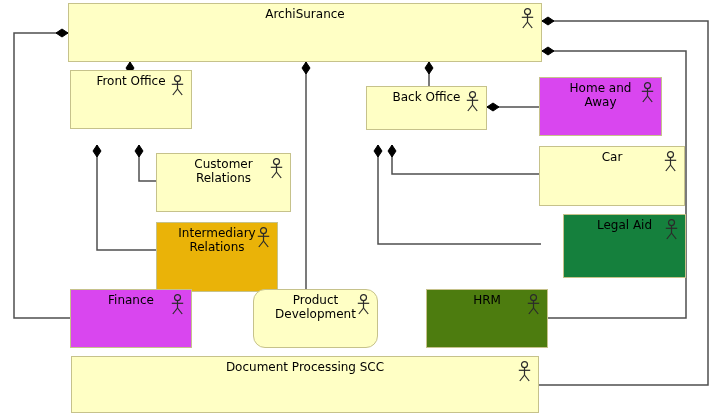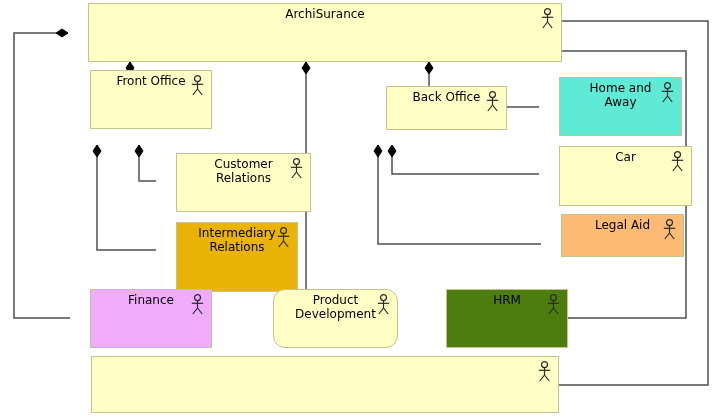--- a/index.html
+++ b/index.html
@@ -21,21 +21,20 @@
     position: absolute;
     left: 0; top: 0;
     width: 714px; height: 420px;
   }
   .node {
     position: absolute;
     box-sizing: border-box;
     border: 1px solid #c6c28b;
     background: #ffffc5;
     color: #000000;
-    margin-left: 20px;
   }
   .node .label {
     display: block;
     padding: 3px 12px 0 12px;
     text-align: center;
     font-size: 12px;
     line-height: 14px;
     color: #000000;
     white-space: normal;
   }
@@ -130,41 +129,41 @@
       <div class="node" style="left: 366px; top: 86px; width: 121px; height: 44px; background: rgb(255, 255, 197); border-color: rgb(198, 194, 139);">
     <span class="label">Back Office</span>
     <svg class="actor-icon" viewBox="0 0 13 21" xmlns="http://www.w3.org/2000/svg">
       <circle cx="6.5" cy="3.6" r="3" fill="none" stroke="#2b2b2b" stroke-width="1.2"></circle>
       <line x1="6.5" y1="6.6" x2="6.5" y2="14" stroke="#2b2b2b" stroke-width="1.2"></line>
       <line x1="0.8" y1="9.3" x2="12.2" y2="9.3" stroke="#2b2b2b" stroke-width="1.2"></line>
       <line x1="6.5" y1="14" x2="1.8" y2="20" stroke="#2b2b2b" stroke-width="1.2"></line>
       <line x1="6.5" y1="14" x2="11.2" y2="20" stroke="#2b2b2b" stroke-width="1.2"></line>
     </svg>
   </div>
-      <div class="node" style="left: 539px; top: 77px; width: 123px; height: 59px; background: #5eead4; border-color: rgb(198, 194, 139);">
+      <div class="node" style="left: 539px; top: 77px; width: 123px; height: 59px; background: #d946ef; border-color: rgb(198, 194, 139);">
     <span class="label">Home and Away</span>
     <svg class="actor-icon" viewBox="0 0 13 21" xmlns="http://www.w3.org/2000/svg">
       <circle cx="6.5" cy="3.6" r="3" fill="none" stroke="#2b2b2b" stroke-width="1.2"></circle>
       <line x1="6.5" y1="6.6" x2="6.5" y2="14" stroke="#2b2b2b" stroke-width="1.2"></line>
       <line x1="0.8" y1="9.3" x2="12.2" y2="9.3" stroke="#2b2b2b" stroke-width="1.2"></line>
       <line x1="6.5" y1="14" x2="1.8" y2="20" stroke="#2b2b2b" stroke-width="1.2"></line>
       <line x1="6.5" y1="14" x2="11.2" y2="20" stroke="#2b2b2b" stroke-width="1.2"></line>
     </svg>
   </div>
-      <div class="node" style="left: 539px; top: 146px; width: 133px; height: 60px; background: rgb(255, 255, 197); border-color: rgb(198, 194, 139);">
+      <div class="node" style="left: 539px; top: 146px; width: 146px; height: 60px; background: rgb(255, 255, 197); border-color: rgb(198, 194, 139);">
     <span class="label">Car</span>
     <svg class="actor-icon" viewBox="0 0 13 21" xmlns="http://www.w3.org/2000/svg">
       <circle cx="6.5" cy="3.6" r="3" fill="none" stroke="#2b2b2b" stroke-width="1.2"></circle>
       <line x1="6.5" y1="6.6" x2="6.5" y2="14" stroke="#2b2b2b" stroke-width="1.2"></line>
       <line x1="0.8" y1="9.3" x2="12.2" y2="9.3" stroke="#2b2b2b" stroke-width="1.2"></line>
       <line x1="6.5" y1="14" x2="1.8" y2="20" stroke="#2b2b2b" stroke-width="1.2"></line>
       <line x1="6.5" y1="14" x2="11.2" y2="20" stroke="#2b2b2b" stroke-width="1.2"></line>
     </svg>
   </div>
-      <div class="node" style="left: 541px; top: 214px; width: 123px; height: 43px; background: #fdba74; border-color: rgb(198, 194, 139);">
+      <div class="node" style="left: 563px; top: 214px; width: 123px; height: 64px; background: #15803d; border-color: rgb(198, 194, 139);">
     <span class="label">Legal Aid</span>
     <svg class="actor-icon" viewBox="0 0 13 21" xmlns="http://www.w3.org/2000/svg">
       <circle cx="6.5" cy="3.6" r="3" fill="none" stroke="#2b2b2b" stroke-width="1.2"></circle>
       <line x1="6.5" y1="6.6" x2="6.5" y2="14" stroke="#2b2b2b" stroke-width="1.2"></line>
       <line x1="0.8" y1="9.3" x2="12.2" y2="9.3" stroke="#2b2b2b" stroke-width="1.2"></line>
       <line x1="6.5" y1="14" x2="1.8" y2="20" stroke="#2b2b2b" stroke-width="1.2"></line>
       <line x1="6.5" y1="14" x2="11.2" y2="20" stroke="#2b2b2b" stroke-width="1.2"></line>
     </svg>
   </div>
       <div class="node" style="left: 156px; top: 153px; width: 135px; height: 59px; background: rgb(255, 255, 197); border-color: rgb(198, 194, 139);">
@@ -180,21 +179,21 @@
       <div class="node" style="left: 156px; top: 222px; width: 122px; height: 70px; background: #eab308; border-color: rgb(198, 194, 139);">
     <span class="label">Intermediary Relations</span>
     <svg class="actor-icon" viewBox="0 0 13 21" xmlns="http://www.w3.org/2000/svg">
       <circle cx="6.5" cy="3.6" r="3" fill="none" stroke="#2b2b2b" stroke-width="1.2"></circle>
       <line x1="6.5" y1="6.6" x2="6.5" y2="14" stroke="#2b2b2b" stroke-width="1.2"></line>
       <line x1="0.8" y1="9.3" x2="12.2" y2="9.3" stroke="#2b2b2b" stroke-width="1.2"></line>
       <line x1="6.5" y1="14" x2="1.8" y2="20" stroke="#2b2b2b" stroke-width="1.2"></line>
       <line x1="6.5" y1="14" x2="11.2" y2="20" stroke="#2b2b2b" stroke-width="1.2"></line>
     </svg>
   </div>
-      <div class="node" style="left: 70px; top: 289px; width: 122px; height: 59px; background: #f0abfc; border-color: rgb(198, 194, 139);">
+      <div class="node" style="left: 70px; top: 289px; width: 122px; height: 59px; background: #d946ef; border-color: rgb(198, 194, 139);">
     <span class="label">Finance</span>
     <svg class="actor-icon" viewBox="0 0 13 21" xmlns="http://www.w3.org/2000/svg">
       <circle cx="6.5" cy="3.6" r="3" fill="none" stroke="#2b2b2b" stroke-width="1.2"></circle>
       <line x1="6.5" y1="6.6" x2="6.5" y2="14" stroke="#2b2b2b" stroke-width="1.2"></line>
       <line x1="0.8" y1="9.3" x2="12.2" y2="9.3" stroke="#2b2b2b" stroke-width="1.2"></line>
       <line x1="6.5" y1="14" x2="1.8" y2="20" stroke="#2b2b2b" stroke-width="1.2"></line>
       <line x1="6.5" y1="14" x2="11.2" y2="20" stroke="#2b2b2b" stroke-width="1.2"></line>
     </svg>
   </div>
       <div class="node" style="left: 253px; top: 289px; width: 125px; height: 59px; background: rgb(255, 255, 197); border-color: rgb(198, 194, 139); border-radius: 12px;">
@@ -211,20 +210,21 @@
     <span class="label">HRM</span>
     <svg class="actor-icon" viewBox="0 0 13 21" xmlns="http://www.w3.org/2000/svg">
       <circle cx="6.5" cy="3.6" r="3" fill="none" stroke="#2b2b2b" stroke-width="1.2"></circle>
       <line x1="6.5" y1="6.6" x2="6.5" y2="14" stroke="#2b2b2b" stroke-width="1.2"></line>
       <line x1="0.8" y1="9.3" x2="12.2" y2="9.3" stroke="#2b2b2b" stroke-width="1.2"></line>
       <line x1="6.5" y1="14" x2="1.8" y2="20" stroke="#2b2b2b" stroke-width="1.2"></line>
       <line x1="6.5" y1="14" x2="11.2" y2="20" stroke="#2b2b2b" stroke-width="1.2"></line>
     </svg>
   </div>
       <div class="node" style="left: 71px; top: 356px; width: 468px; height: 57px; background: rgb(255, 255, 197); border-color: rgb(198, 194, 139);">
+    <span class="label">Document Processing SCC</span>
     <svg class="actor-icon" viewBox="0 0 13 21" xmlns="http://www.w3.org/2000/svg">
       <circle cx="6.5" cy="3.6" r="3" fill="none" stroke="#2b2b2b" stroke-width="1.2"></circle>
       <line x1="6.5" y1="6.6" x2="6.5" y2="14" stroke="#2b2b2b" stroke-width="1.2"></line>
       <line x1="0.8" y1="9.3" x2="12.2" y2="9.3" stroke="#2b2b2b" stroke-width="1.2"></line>
       <line x1="6.5" y1="14" x2="1.8" y2="20" stroke="#2b2b2b" stroke-width="1.2"></line>
       <line x1="6.5" y1="14" x2="11.2" y2="20" stroke="#2b2b2b" stroke-width="1.2"></line>
     </svg>
   </div>
     </div>
 </div>

